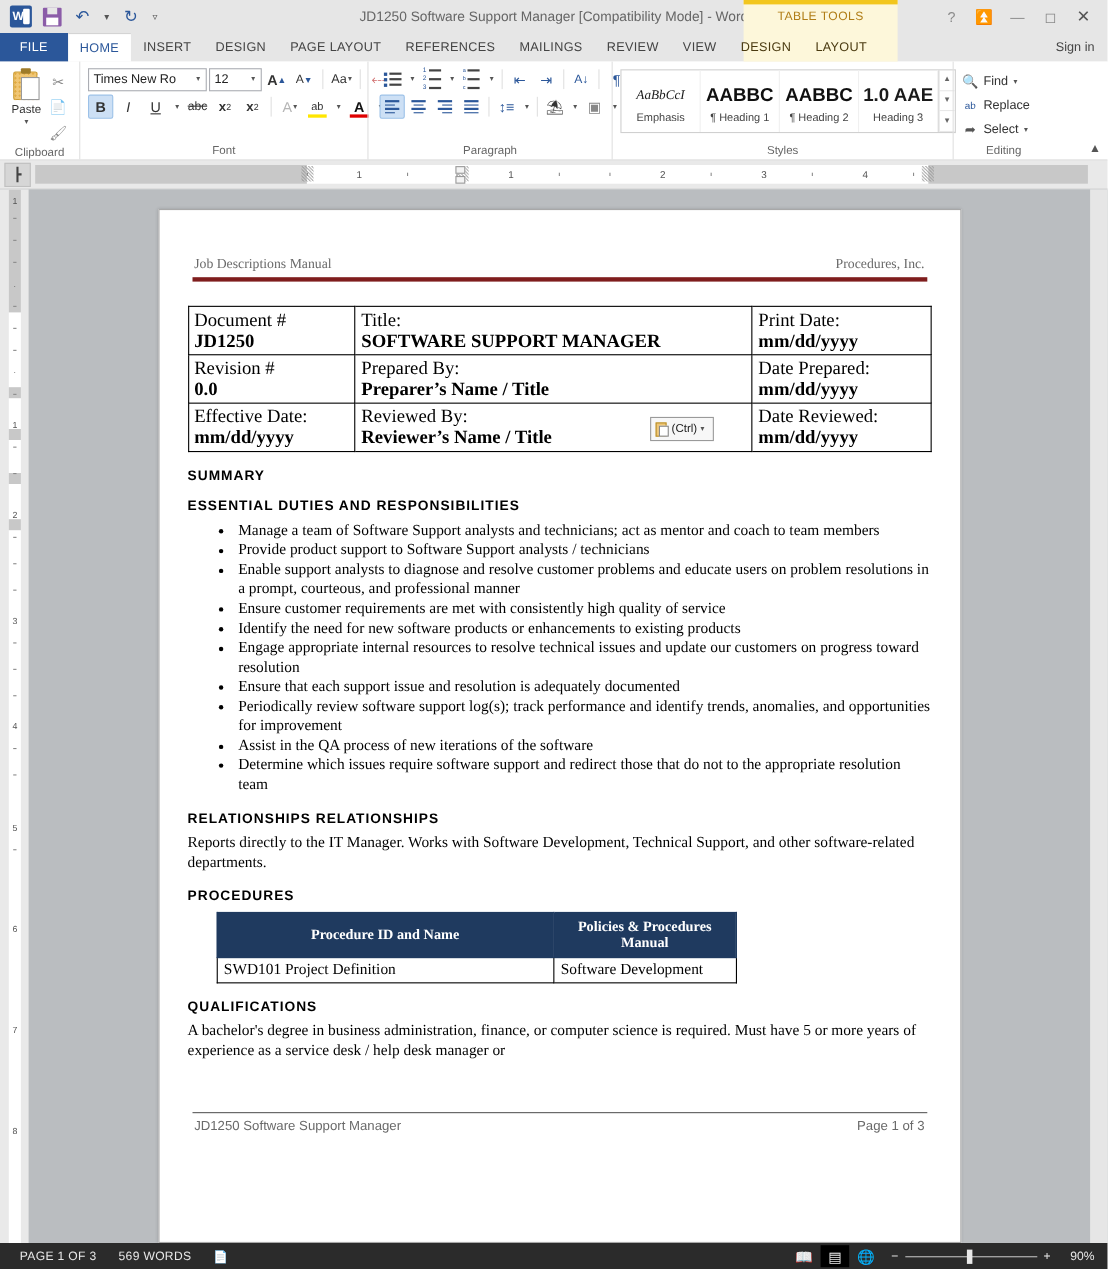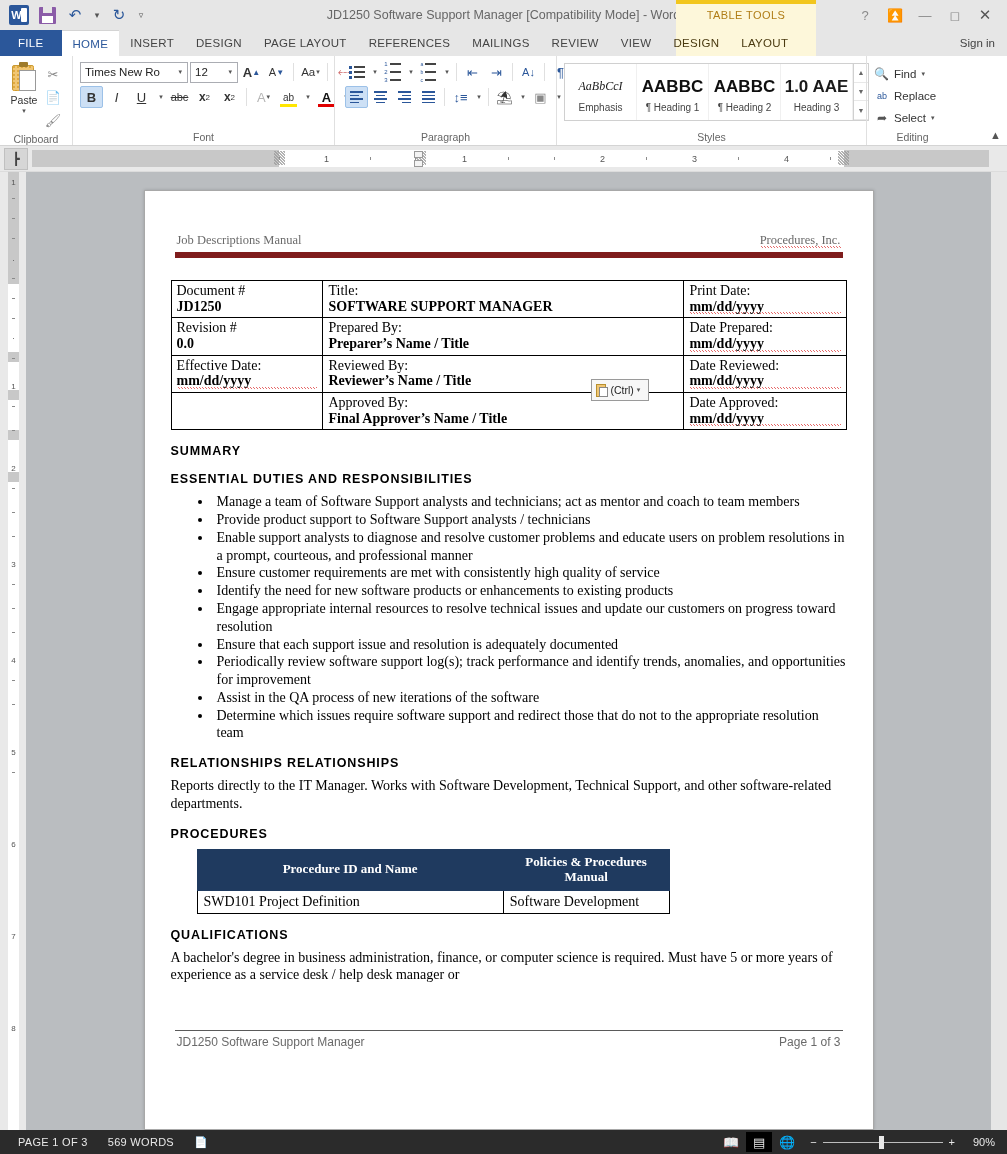--- a/index.html
+++ b/index.html
@@ -182,28 +182,28 @@
   .page {
     width: 730px; background: #fff; border: 1px solid #a8a8a8;
     box-shadow: 0 0 3px rgba(0,0,0,.18); padding: 42px 0 0 0; position: relative;
   }
   .rscroll { width: 16px; background: #e6e6e6; }
 
   
   .doc-inner { padding: 0 26px 0 26px; font-family: "Liberation Serif", serif; }
   .doc-hdr {
     display: flex; justify-content: space-between; font-size: 12.5px; color: #6a6a6a;
-    border-bottom: 6px solid #7f1d1d; padding: 0 2px 3px 2px; margin: 0 4px 22px 4px; gap: 48px;
+    border-bottom: 4px solid #7f1d1d; padding: 0 2px 3px 2px; margin: 0 4px 22px 4px; gap: 48px;
   }
   .sq-r { background-image: linear-gradient(45deg, transparent 65%, #e04b4b 66%, transparent 70%);
           background-size: 3px 3px; background-repeat: repeat-x; background-position: 0 100%; padding-bottom: 1px; }
 
   
   .info-table { width: 100%; border-collapse: collapse; margin: 0 0 14px 0; }
-  .info-table td { border: 1px solid #000; padding: 2px 5px; vertical-align: top; font-size: 14px; line-height: 1.12; }
+  .info-table td { border: 1px solid #000; padding: 2px 5px; vertical-align: top; font-size: 17px; line-height: 1.12; }
   .it-label { color: #000; }
   .it-value { font-weight: bold; }
   .c1 { width: 120px; }
   .c2 { width: 285px; }
   .c3 { width: 128px; }
 
   .h2s { font-family: "Liberation Sans", sans-serif; font-size: 12.5px; font-weight: bold;
          letter-spacing: .9px; color: #000; margin: 14px 0 7px 0; }
   .para { font-size: 14px; line-height: 1.27; color: #000; margin-bottom: 2px; }
   ul.bul { margin: 2px 0 0 42px; }
@@ -679,34 +679,20 @@
                   </td>
               <td class="c2">
                     <div class="it-label">Reviewed By:</div>
                     <div class="it-value">Reviewer’s Name / Title</div>
                   </td>
               <td class="c3">
                     <div class="it-label">Date Reviewed:</div>
                     <div class="it-value sq-r">mm/dd/yyyy</div>
                   </td>
             </tr>
-            <tr>
-              <td class="c1">
-                    <div class="it-label"></div>
-                    <div class="it-value"></div>
-                  </td>
-              <td class="c2">
-                    <div class="it-label">Approved By:</div>
-                    <div class="it-value">Final Approver’s Name / Title</div>
-                  </td>
-              <td class="c3">
-                    <div class="it-label">Date Approved:</div>
-                    <div class="it-value sq-r">mm/dd/yyyy</div>
-                  </td>
-            </tr>
           </tbody>
             </table>
 
           <div class="h2s">SUMMARY</div>
 
           <div class="h2s">ESSENTIAL DUTIES AND RESPONSIBILITIES</div>
           <ul class="bul">
             <li>Manage a team of Software Support analysts and technicians; act as mentor and coach to team members</li>
             <li>Provide product support to Software Support analysts / technicians</li>
             <li>Enable support analysts to diagnose and resolve customer problems and educate users on problem resolutions in a prompt, courteous, and professional manner</li>

